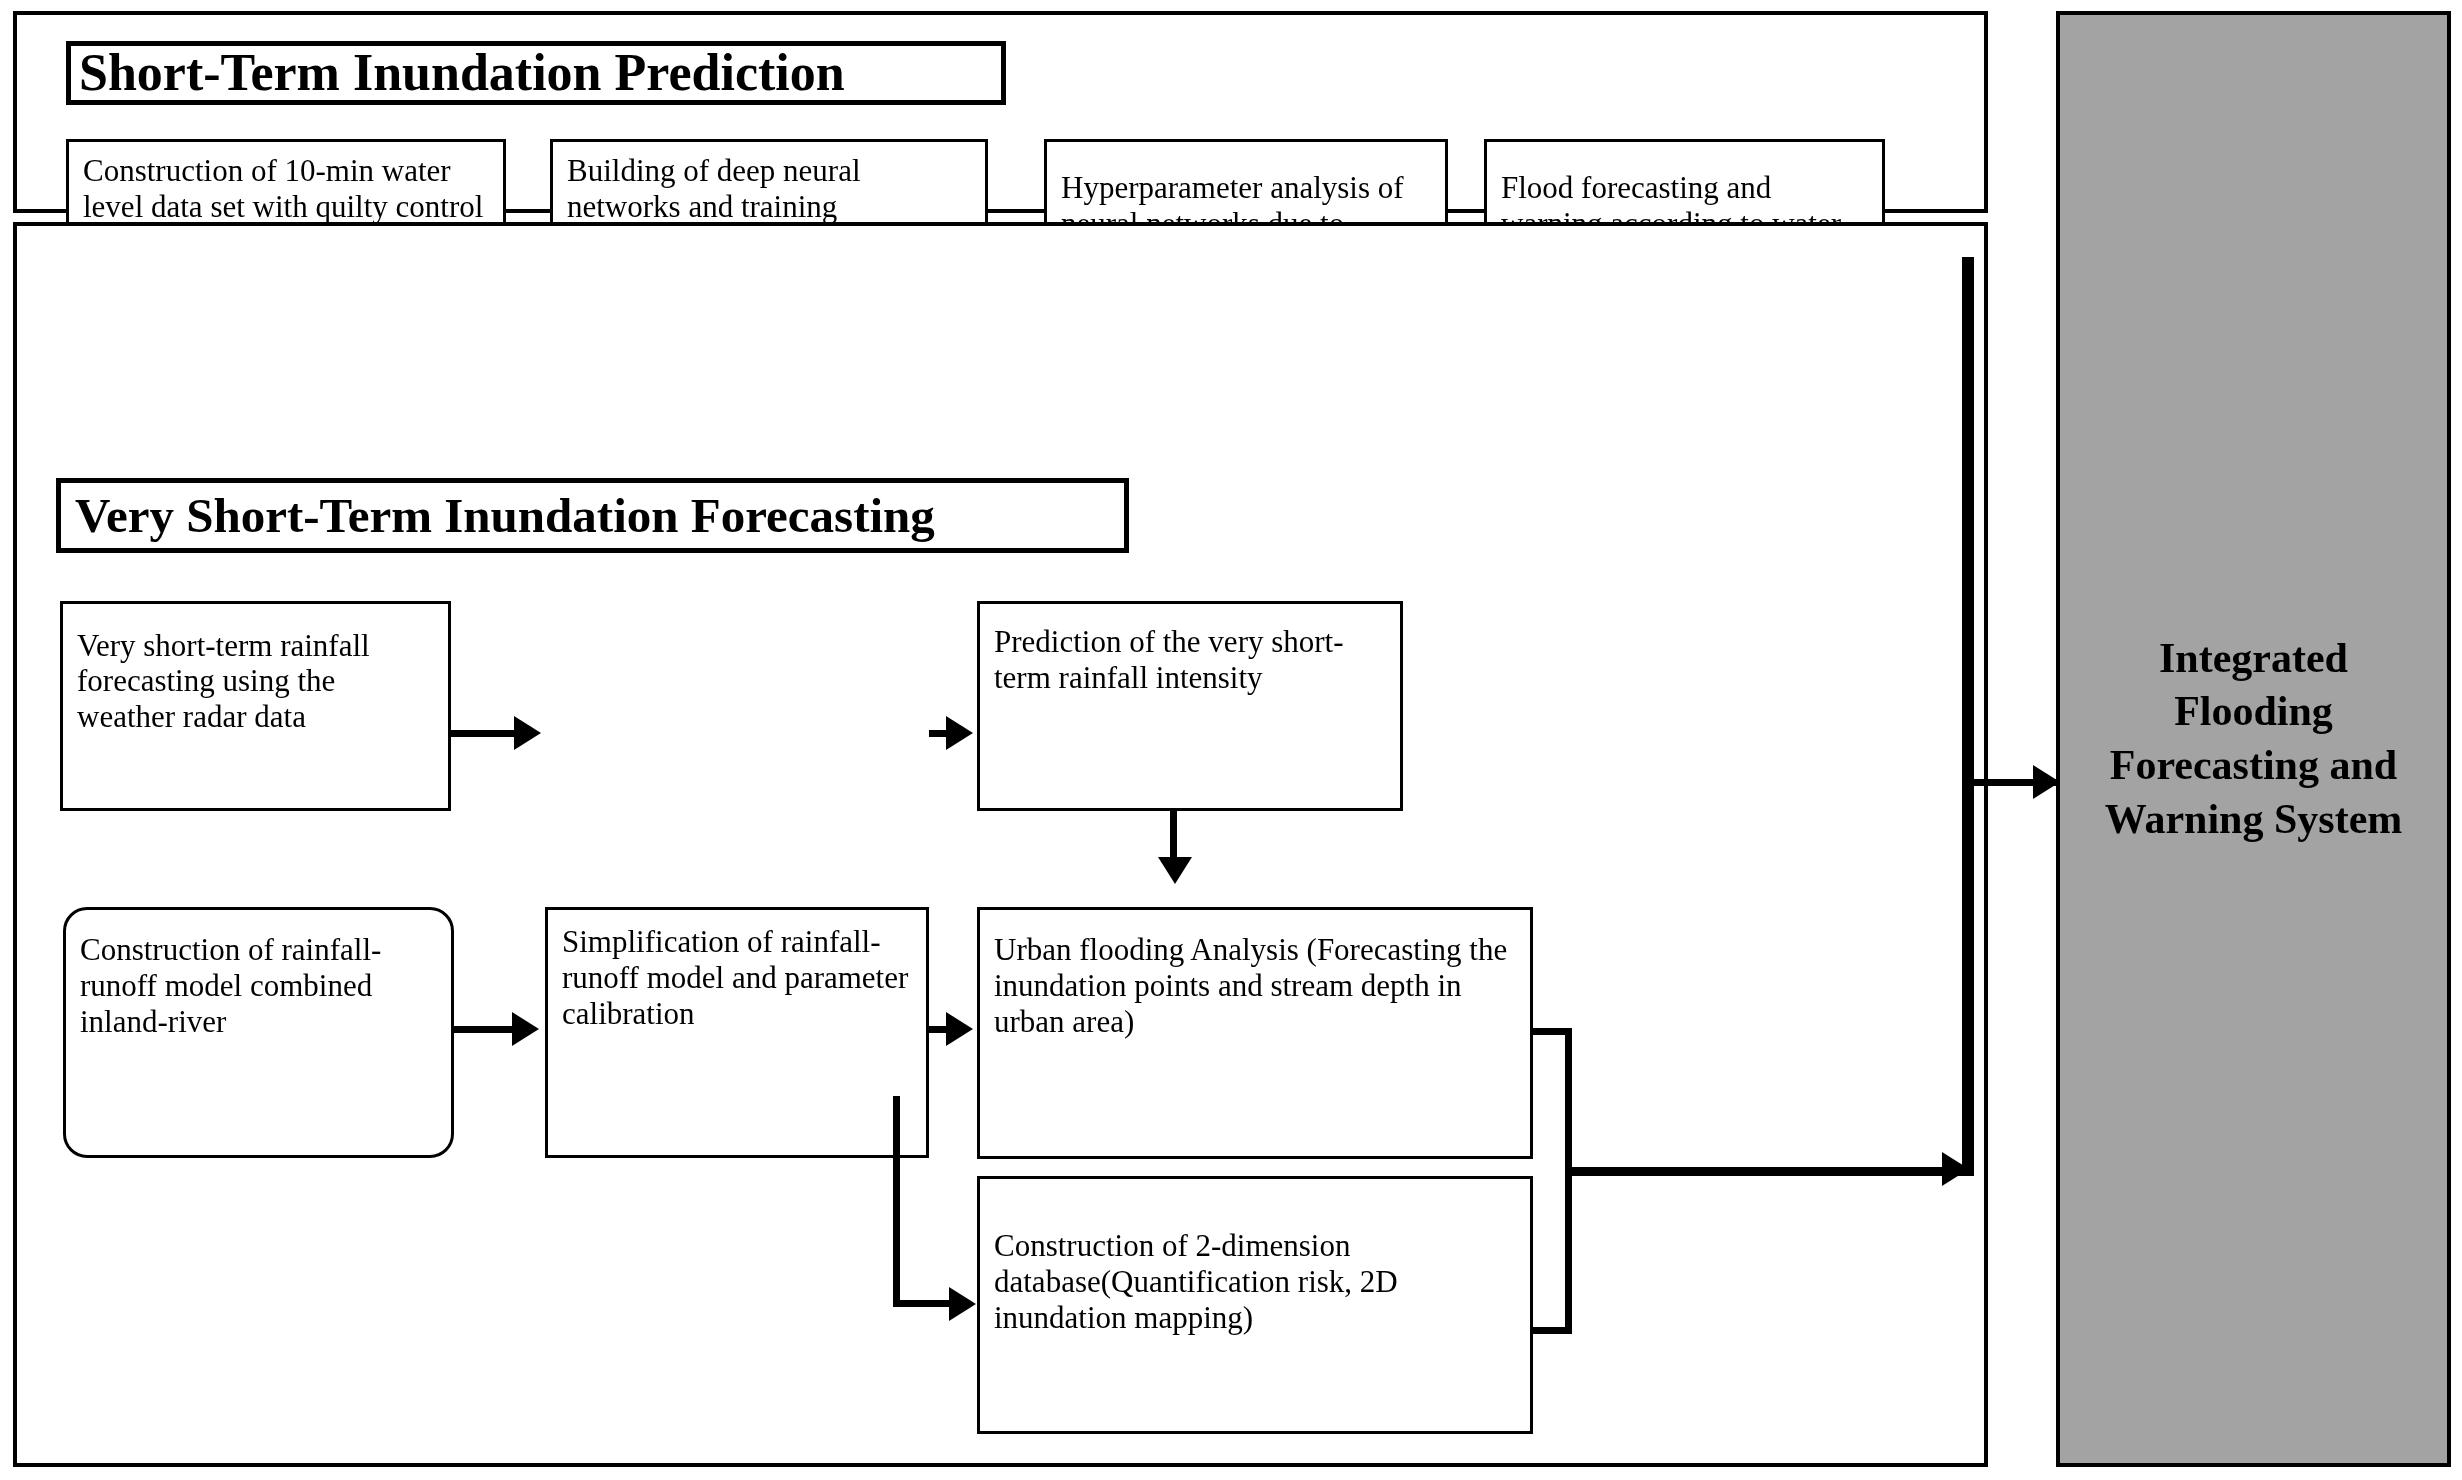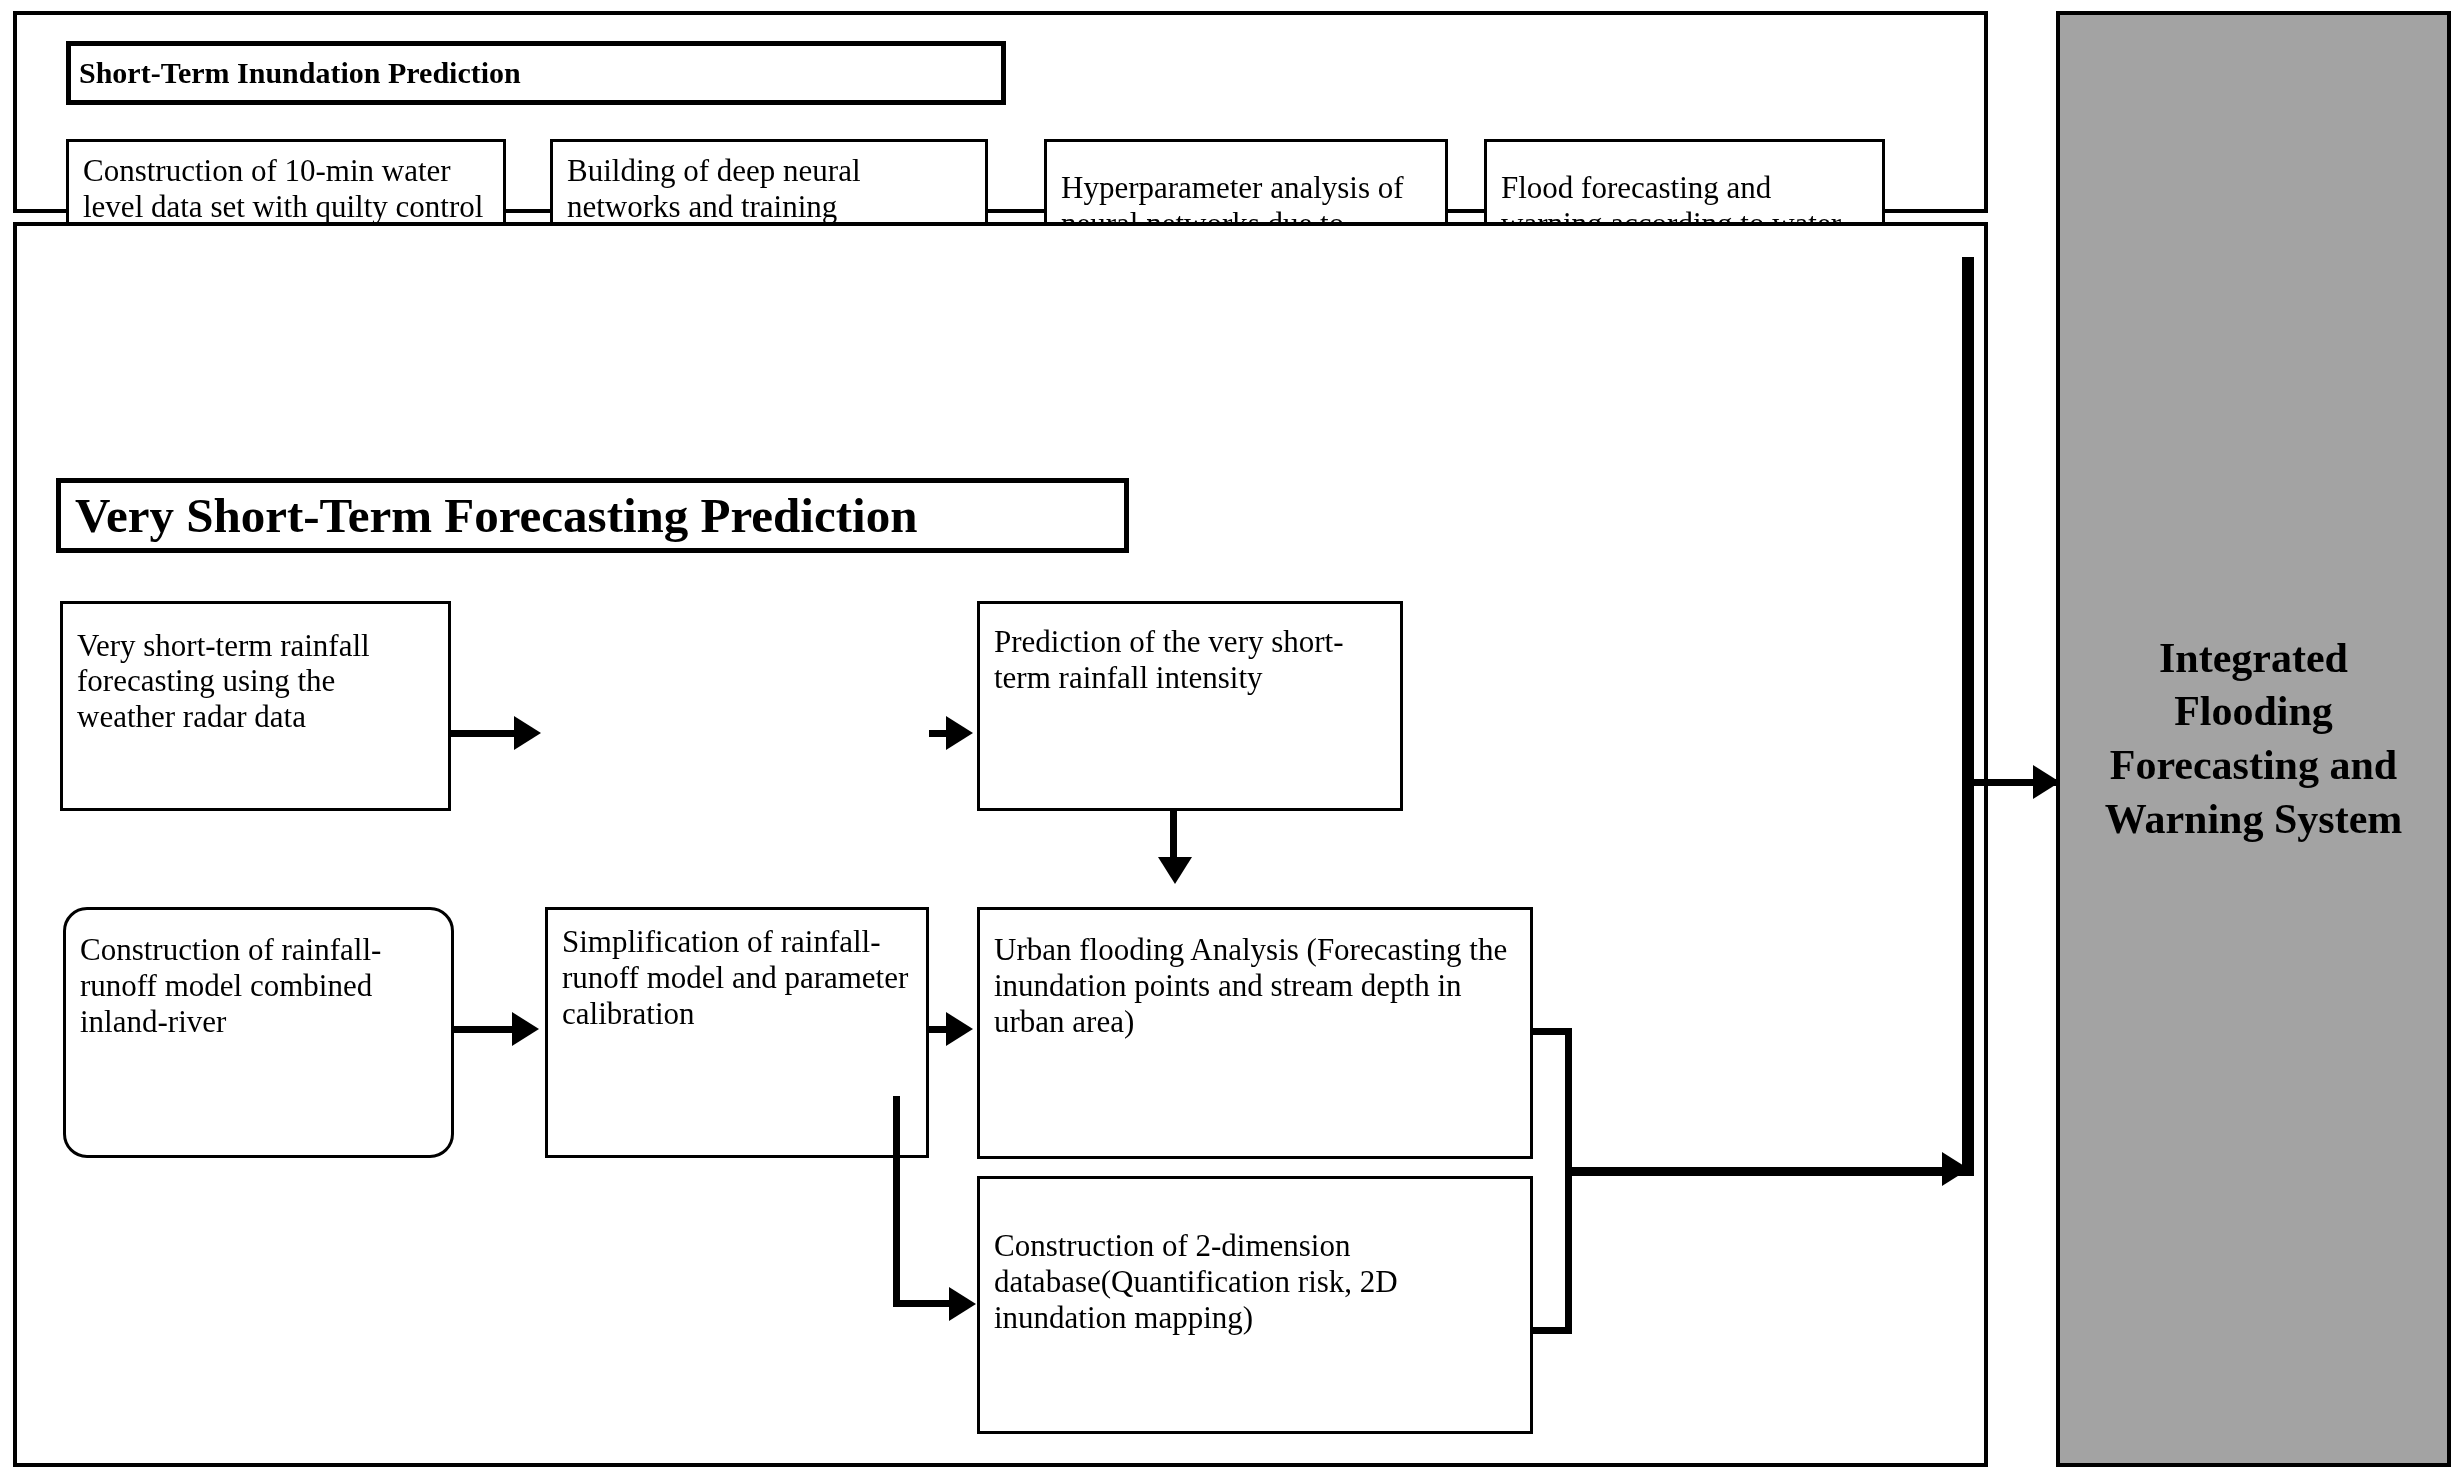--- a/index.html
+++ b/index.html
@@ -39,21 +39,21 @@
           border-top:27px solid #000;}
 </style>
 </head>
 <body>
 
 <div class="canvas">
 
   <div class="frame" style="left:12.5px;top:11px;width:1975px;height:202px;"></div>
 
   <div class="plate" style="left:66px;top:41px;width:940px;height:64px;">
-    <span style="font-size:30px;padding-left:8px;">Short-Term Inundation Prediction</span>
+    <span style="font-size:52px;padding-left:8px;">Short-Term Inundation Prediction</span>
   </div>
 
   <div class="box" style="left:66px;top:139px;width:440px;height:213px;">
     <div class="t">Construction of 10-min water level data set with quilty control</div>
     <div class="sub">- Training, Validation, Test set</div>
   </div>
 
   <div class="box" style="left:550px;top:139px;width:438px;height:213px;">
     <div class="t">Building of deep neural networks and training hydrological time series data</div>
     <div class="sub">- LSTM model</div>
@@ -75,21 +75,21 @@
 
   <div class="hline" style="left:1448px;top:266px;width:23.5px;"></div>
   <div class="arrowR" style="left:1470px;top:253px;"></div>
 
   <div class="hline" style="left:1885px;top:262px;width:86px;"></div>
   <div class="arrowR" style="left:1945px;top:248px;"></div>
 
   <div class="frame" style="left:12.5px;top:222px;width:1975px;height:1245px;"></div>
 
   <div class="plate" style="left:56px;top:478px;width:1073px;height:75px;">
-    <span style="font-size:49px;">Very Short-Term Forecasting Prediction</span>
+    <span style="font-size:49px;">Very Short-Term Inundation Forecasting</span>
   </div>
 
   <div class="box" style="left:60px;top:601px;width:391px;height:210px;padding-top:23.5px;">
     <div class="t">Very short-term rainfall forecasting using the weather radar data</div>
   </div>
 
 
   <div class="box" style="left:977px;top:601px;width:426px;height:210px;padding-top:20.4px;">
     <div class="t">Prediction of the very short-term rainfall intensity</div>
   </div>

